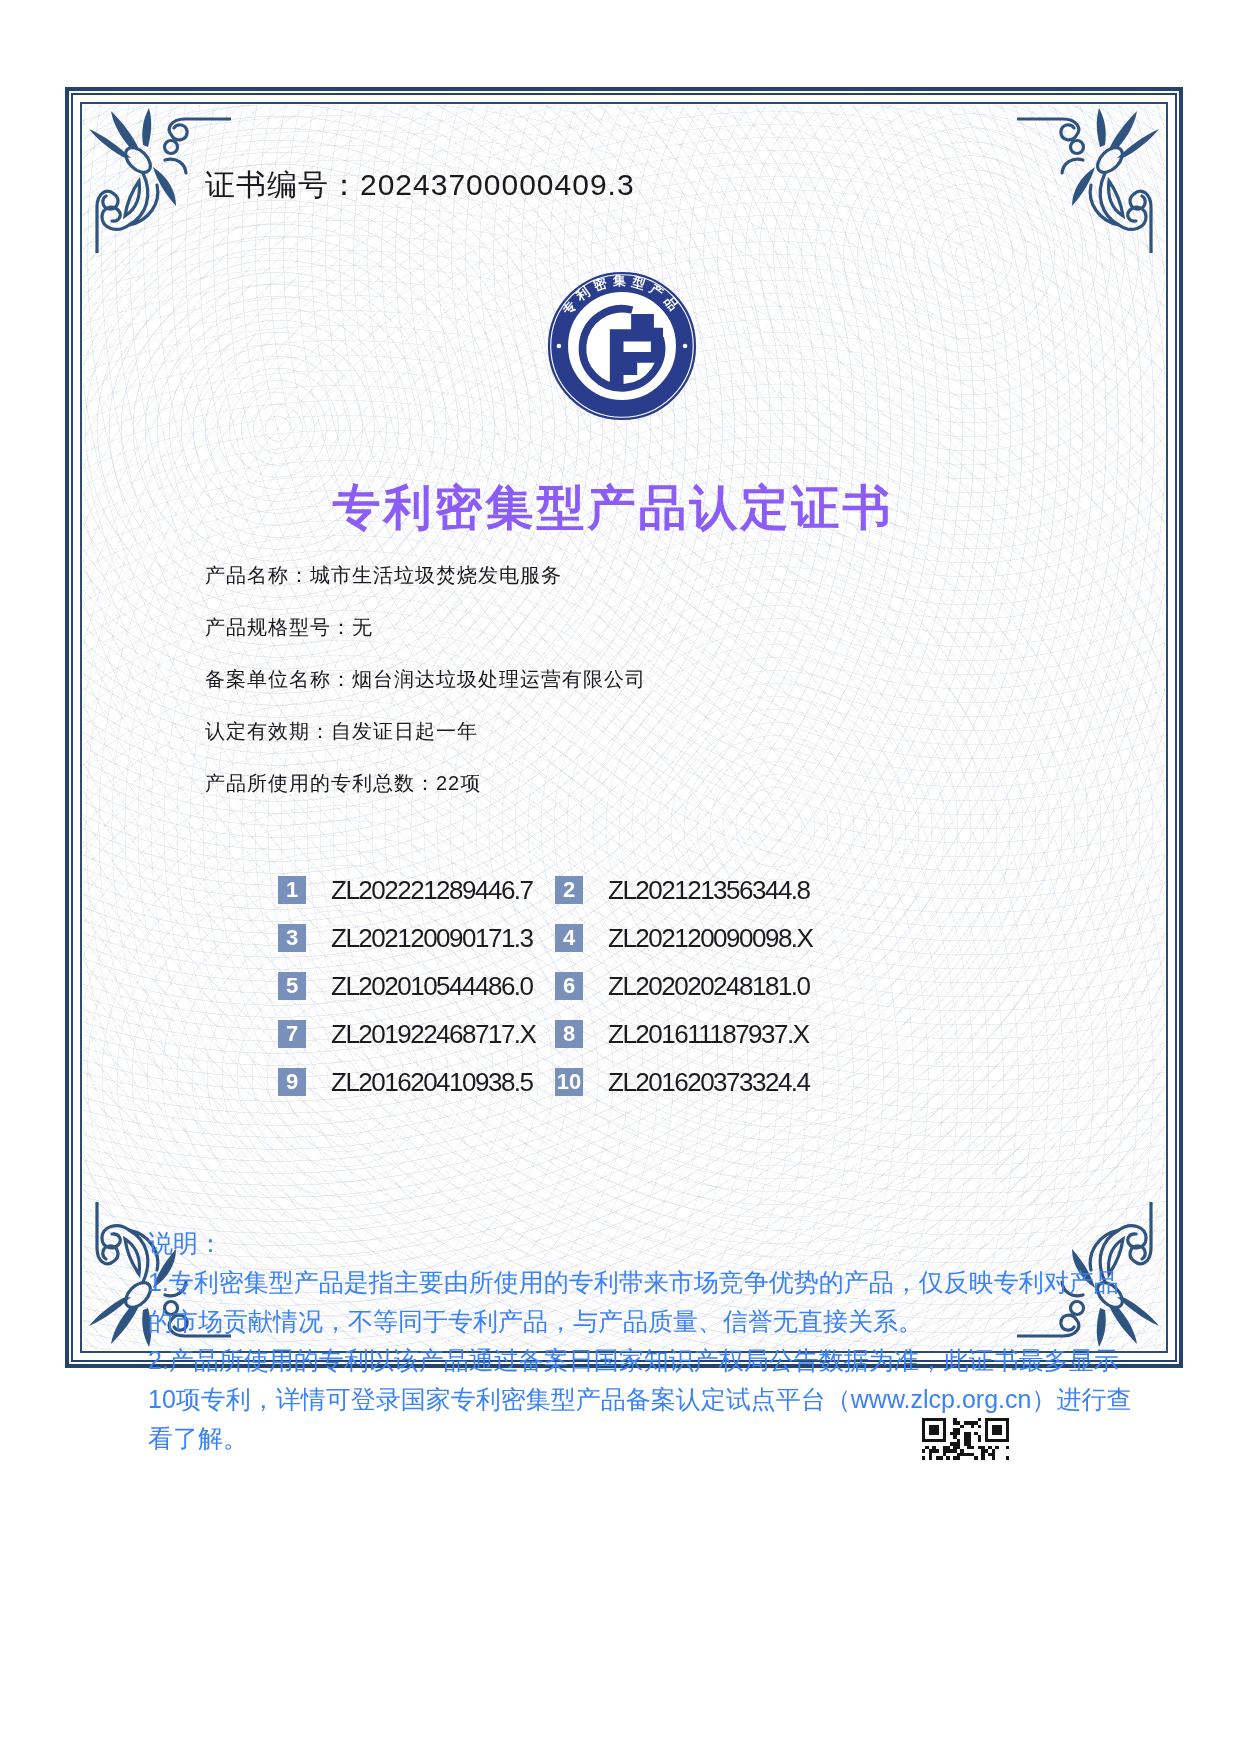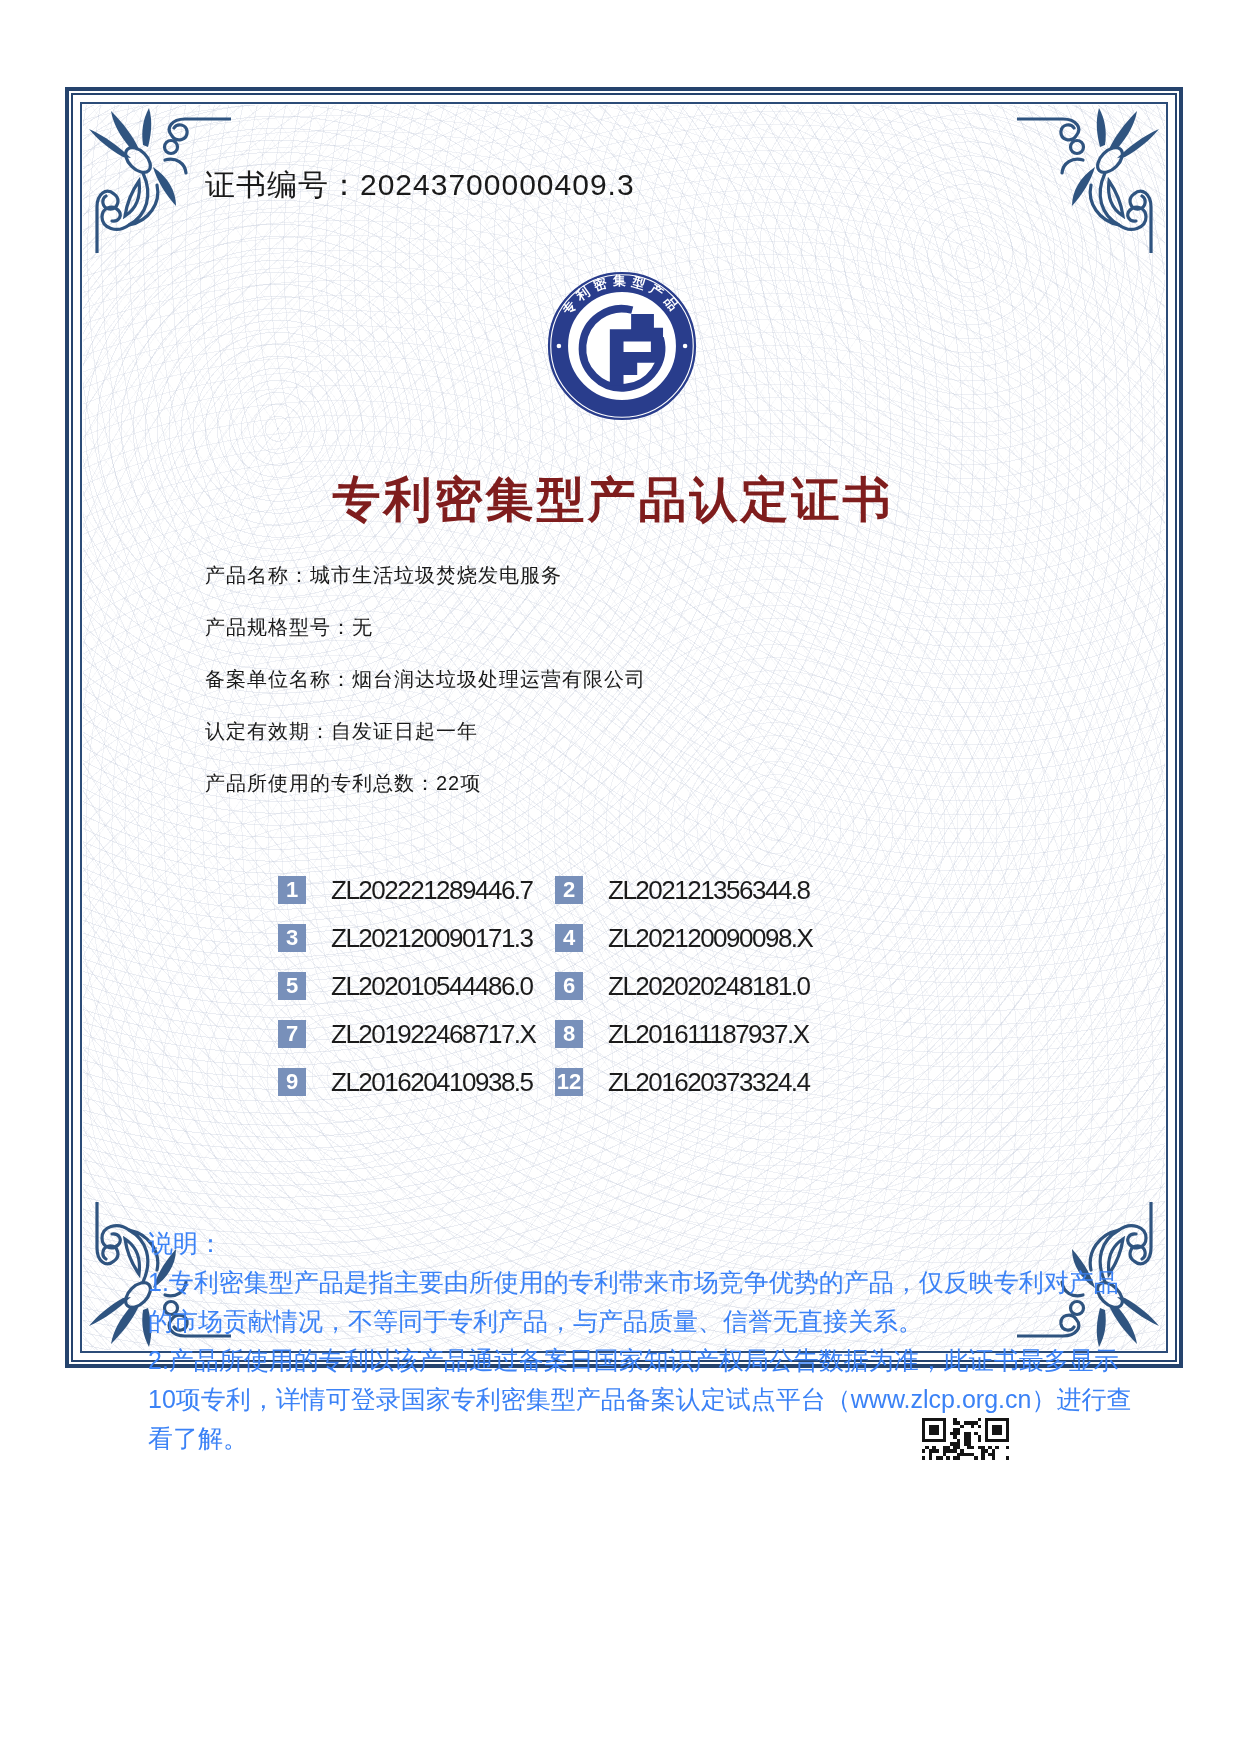--- a/index.html
+++ b/index.html
@@ -21,22 +21,22 @@
   }
   
   .fl{position:absolute;width:150px;height:150px;}
   .fl-tl{left:81px;top:103px;}
   .fl-tr{right:83px;top:103px;transform:scaleX(-1);}
   .fl-bl{left:81px;bottom:108px;transform:scaleY(-1);}
   .fl-br{right:83px;bottom:108px;transform:scale(-1,-1);}
   
   .cert-no{position:absolute;left:205px;top:165px;font-size:30px;letter-spacing:1px;}
   .seal{position:absolute;left:546px;top:270px;width:152px;height:152px;}
-  .title{position:absolute;left:0;right:24px;top:464px;margin:4px;text-align:center;
-         font-size:48px;font-weight:bold;letter-spacing:3px;color:#7f1d1d;}
+  .title{position:absolute;left:0;right:24px;top:464px;margin:12px;text-align:center;
+         font-size:48px;font-weight:bold;letter-spacing:3px;color:#8b5cf6;}
   .fields{position:absolute;left:205px;top:549px;}
   .field{height:52px;line-height:52px;font-size:20px;letter-spacing:1px;white-space:nowrap;}
   .patents{position:absolute;left:278px;top:866px;display:grid;
            grid-template-columns:277px 277px;grid-auto-rows:48px;}
   .patent{display:flex;align-items:center;}
   .badge{width:28px;height:28px;background:#7890ba;color:#fff;font-size:22px;font-weight:bold;
          display:flex;align-items:center;justify-content:center;flex:0 0 28px;}
   .pnum{margin-left:25px;font-size:26px;letter-spacing:-1.5px;white-space:nowrap;color:#1b1b1b;}
   .notes{position:absolute;left:148px;top:1224px;font-size:25px;color:#3b82f6;}
   .note-line{height:39px;line-height:39px;white-space:nowrap;}
@@ -151,21 +151,21 @@
       </div>
     <div class="patent">
         <span class="badge">8</span>
         <span class="pnum">ZL201611187937.X</span>
       </div>
     <div class="patent">
         <span class="badge">9</span>
         <span class="pnum">ZL201620410938.5</span>
       </div>
     <div class="patent">
-        <span class="badge">12</span>
+        <span class="badge">10</span>
         <span class="pnum">ZL201620373324.4</span>
       </div>
   </div>
 
   <div class="notes">
     <div class="note-line">说明：</div>
     <div class="note-line">1.专利密集型产品是指主要由所使用的专利带来市场竞争优势的产品，仅反映专利对产品</div>
     <div class="note-line">的市场贡献情况，不等同于专利产品，与产品质量、信誉无直接关系。</div>
     <div class="note-line">2.产品所使用的专利以该产品通过备案日国家知识产权局公告数据为准，此证书最多显示</div>
     <div class="note-line">10项专利，详情可登录国家专利密集型产品备案认定试点平台（www.zlcp.org.cn）进行查</div>

